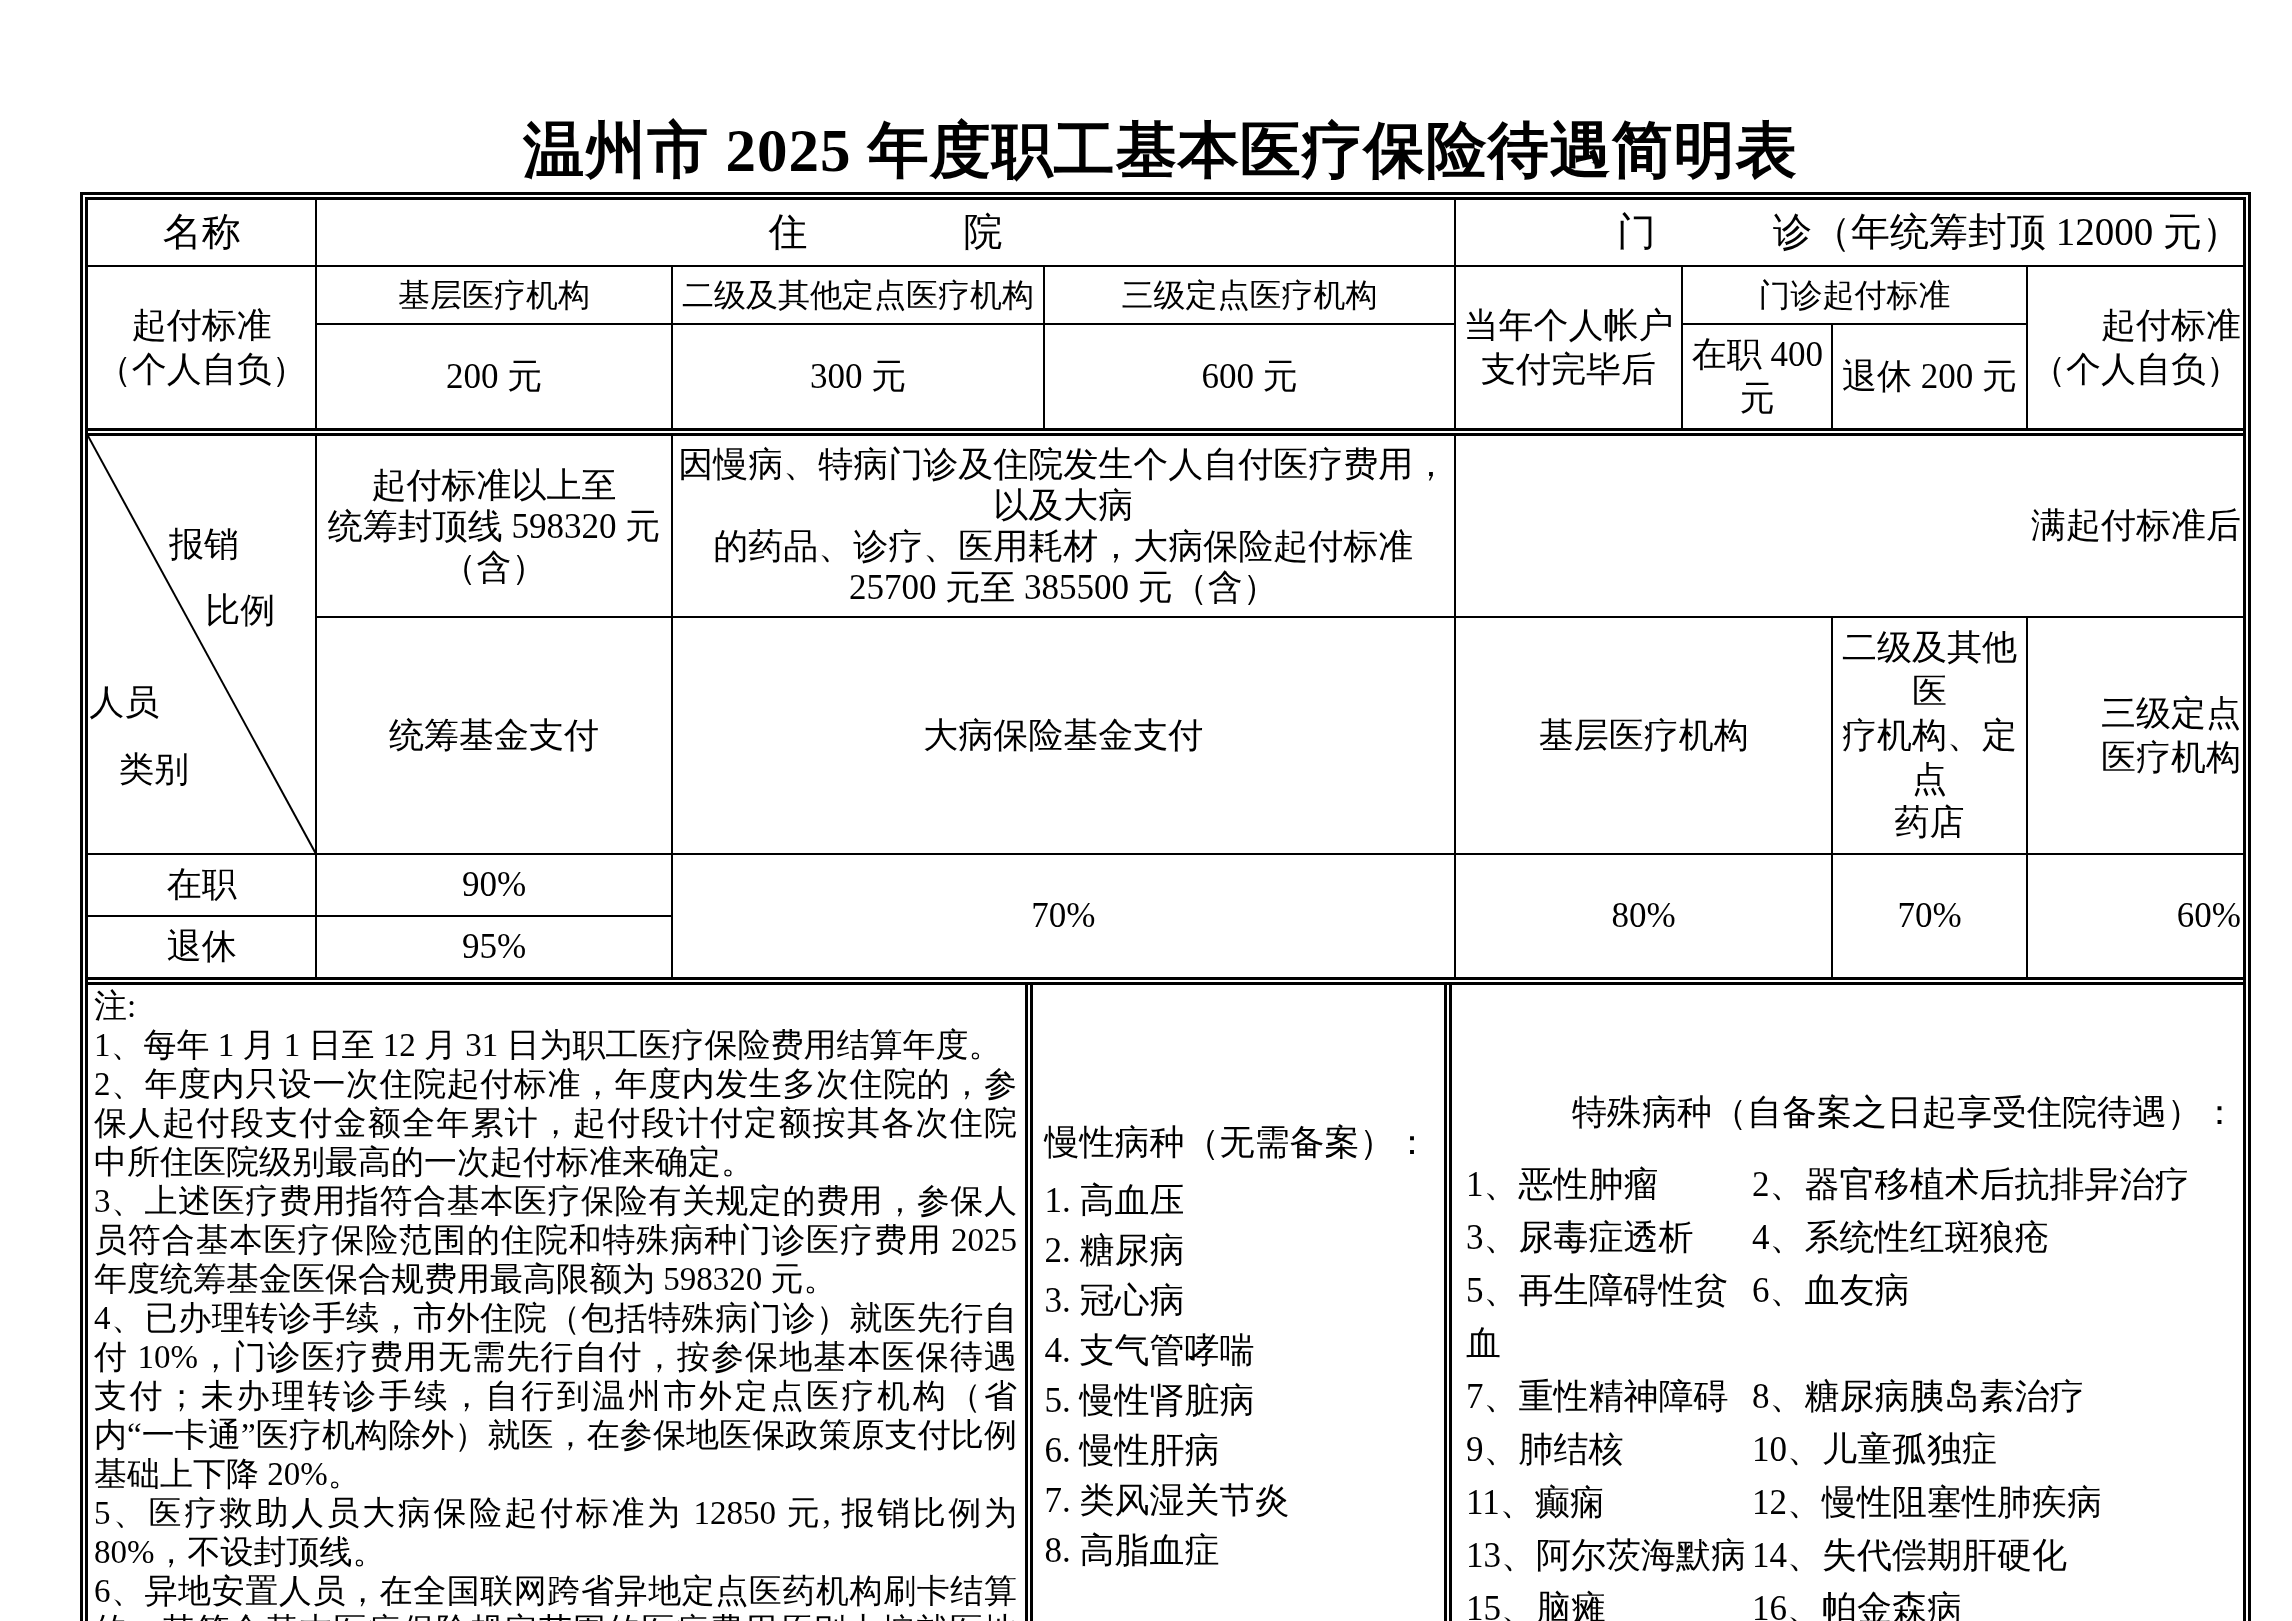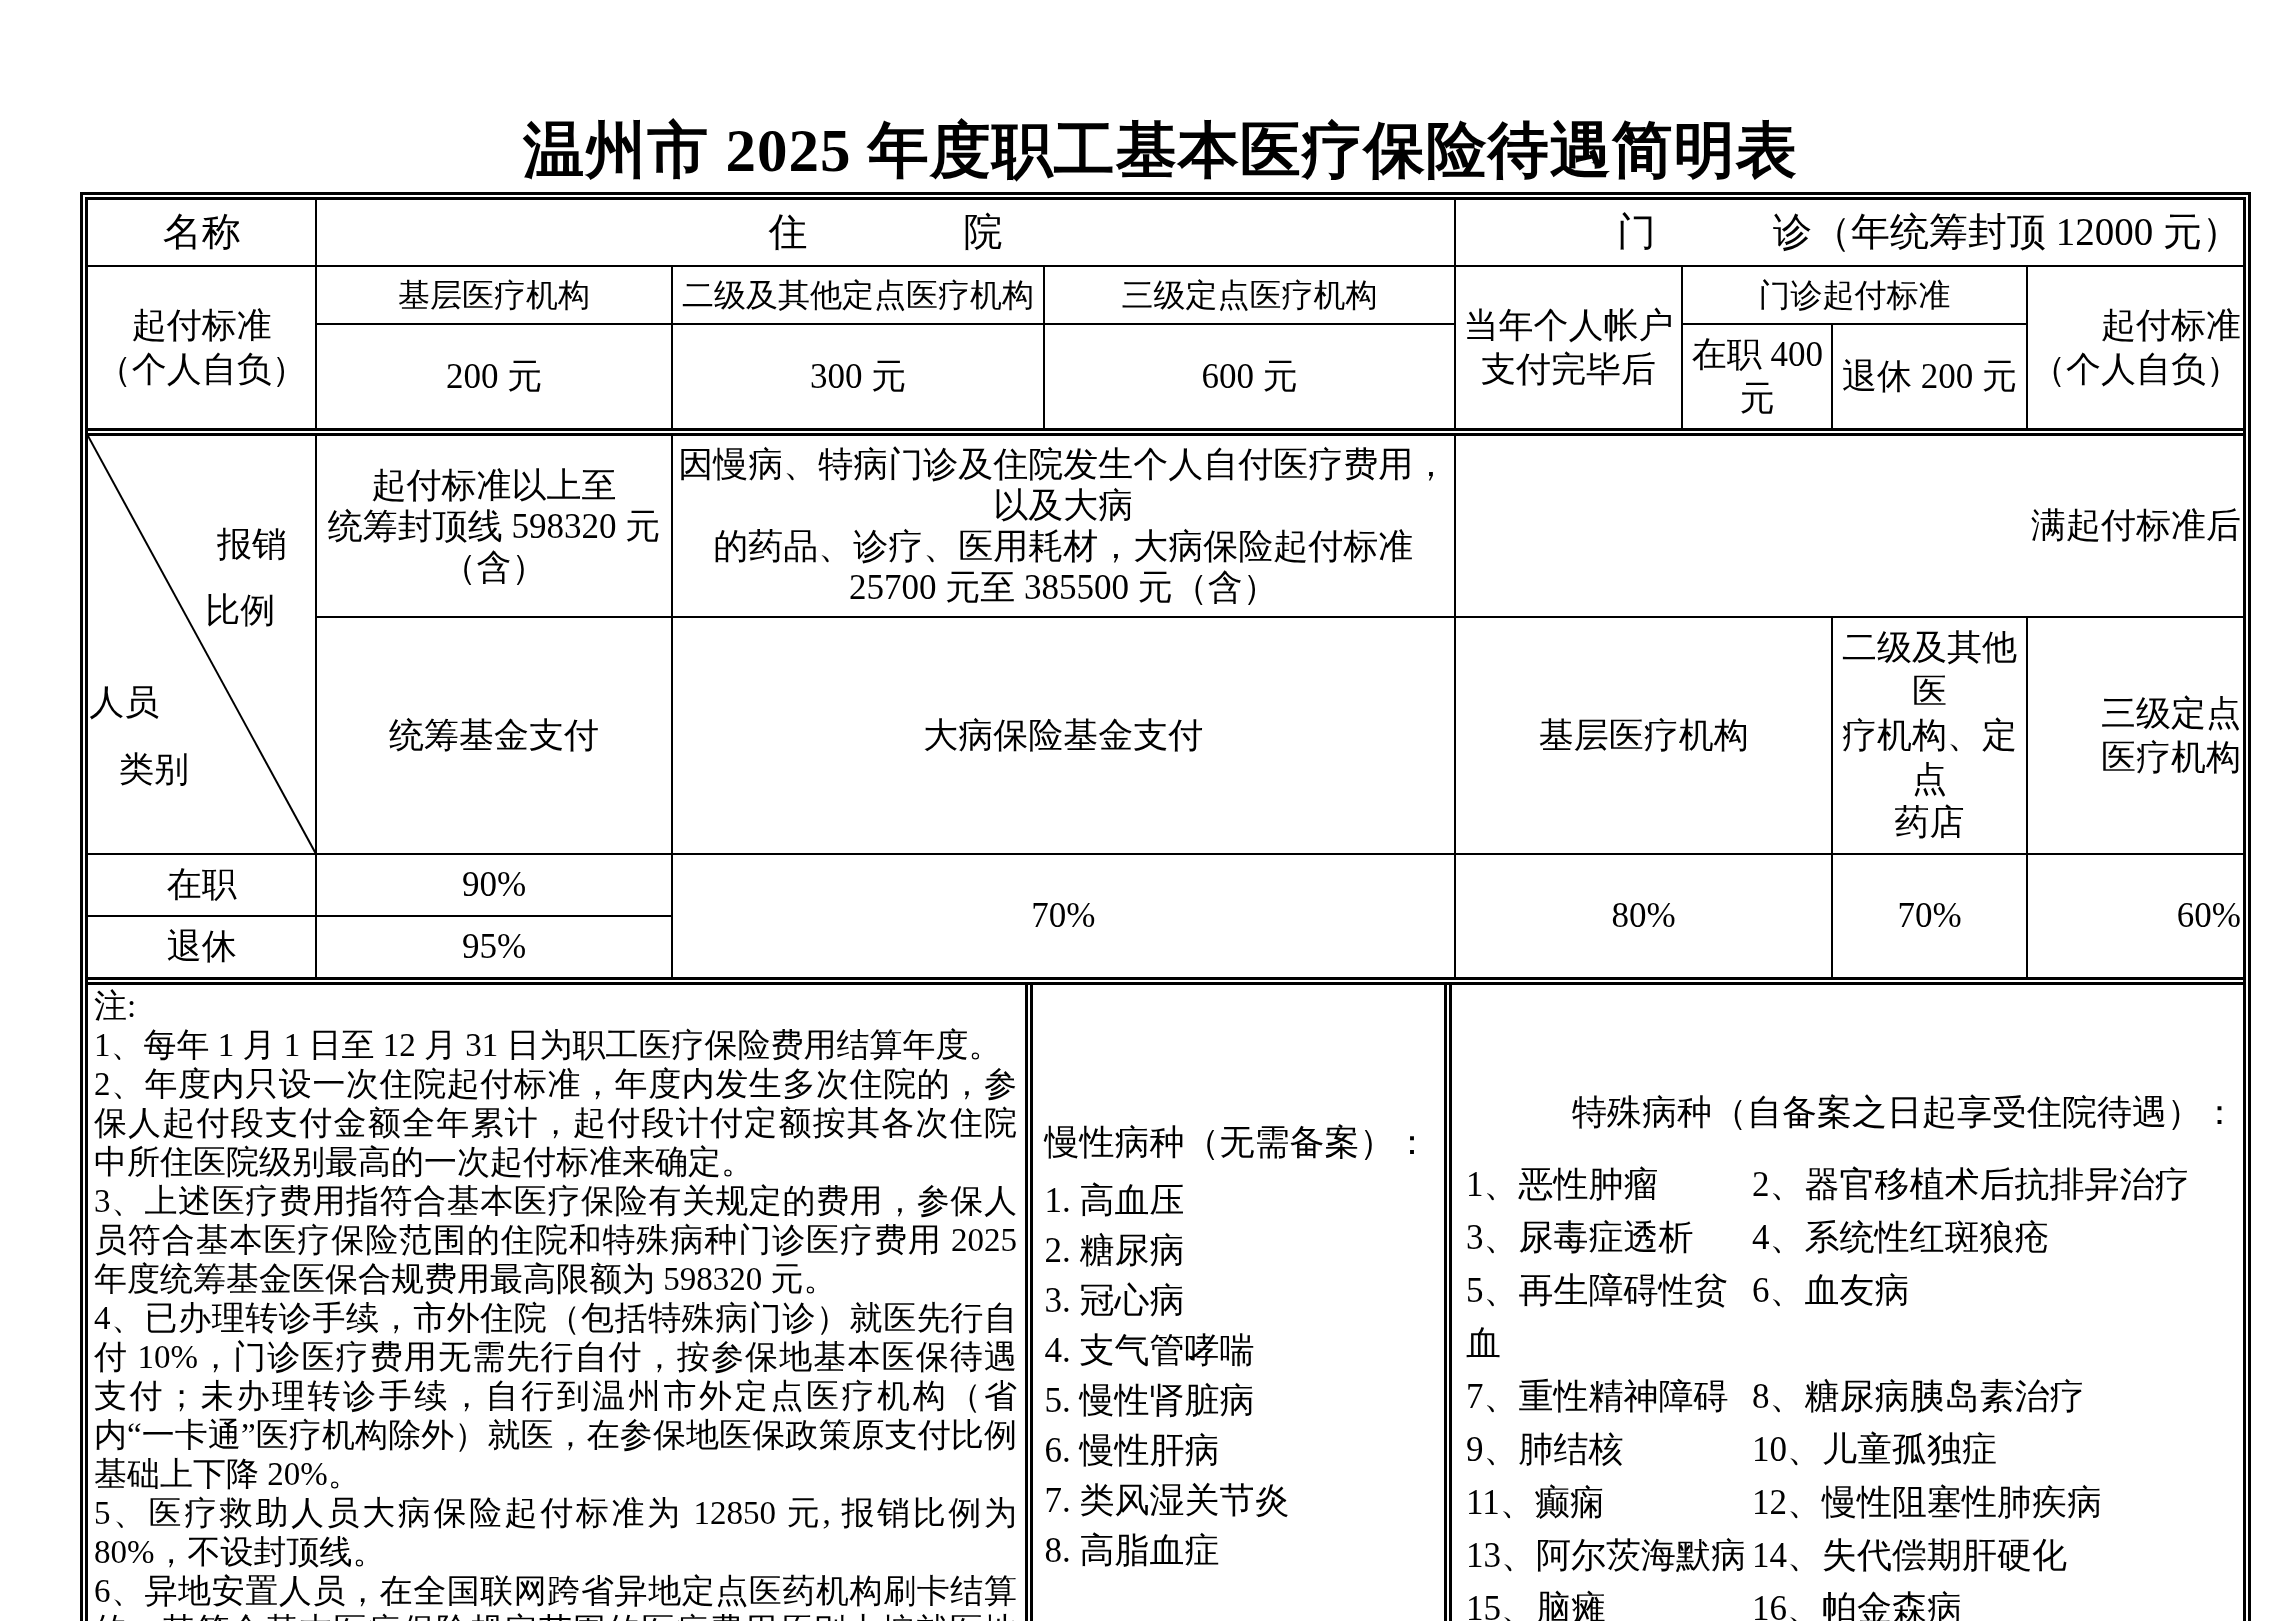--- a/index.html
+++ b/index.html
@@ -34,21 +34,21 @@
   .t2 .r4 { height:123px; }
   .t2 .r5 { height:121px; }
   .t2 .r6 { height:44px; }
   .t2 .r7 { height:49px; }
   .t2 .range { line-height:41px; }
   .hsep { height:0; border-top:8.8px double #000; }
   
   .corner { position:relative; padding:0; }
   .corner svg { position:absolute; left:0; top:0; width:100%; height:100%; display:block; }
   .corner span { position:absolute; transform:translate(-50%,-50%); white-space:nowrap; font-size:35px; }
-  .corner .p1 { left:51%; top:26%;margin-left:48px; }
+  .corner .p1 { left:51%; top:26%; }
   .corner .p2 { left:67%; top:42%; }
   .corner .p3 { left:16%; top:64%; }
   .corner .p4 { left:29%; top:80%; }
   
   .bottom { display:flex; height:755px; align-items:stretch; }
   .vsep { width:0; border-left:8.8px double #000; }
   .notes {
     width:923px; padding:2px 7.8px 0 5.9px; font-size:33px; line-height:39px;
     text-align:justify; text-justify:inter-character;
   }

